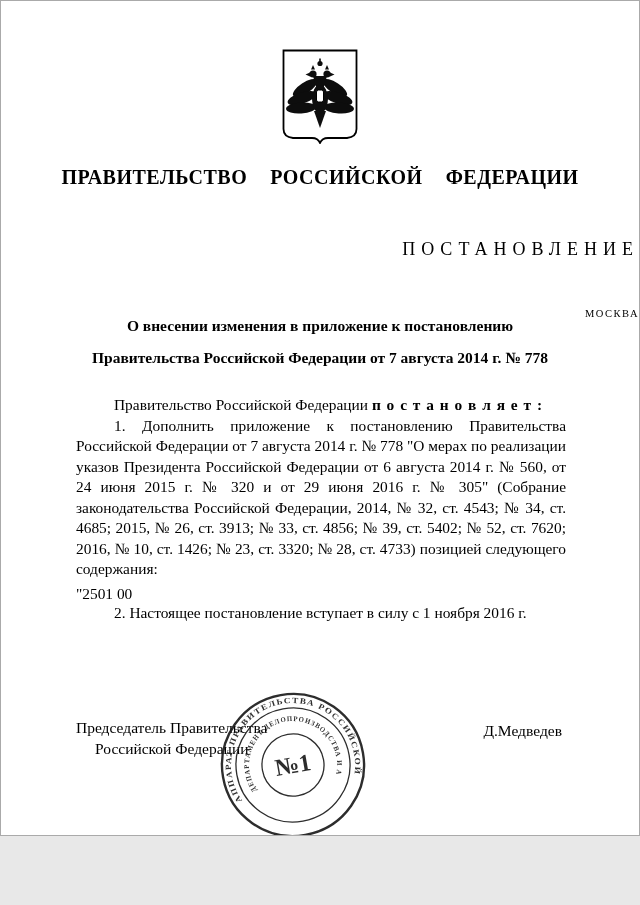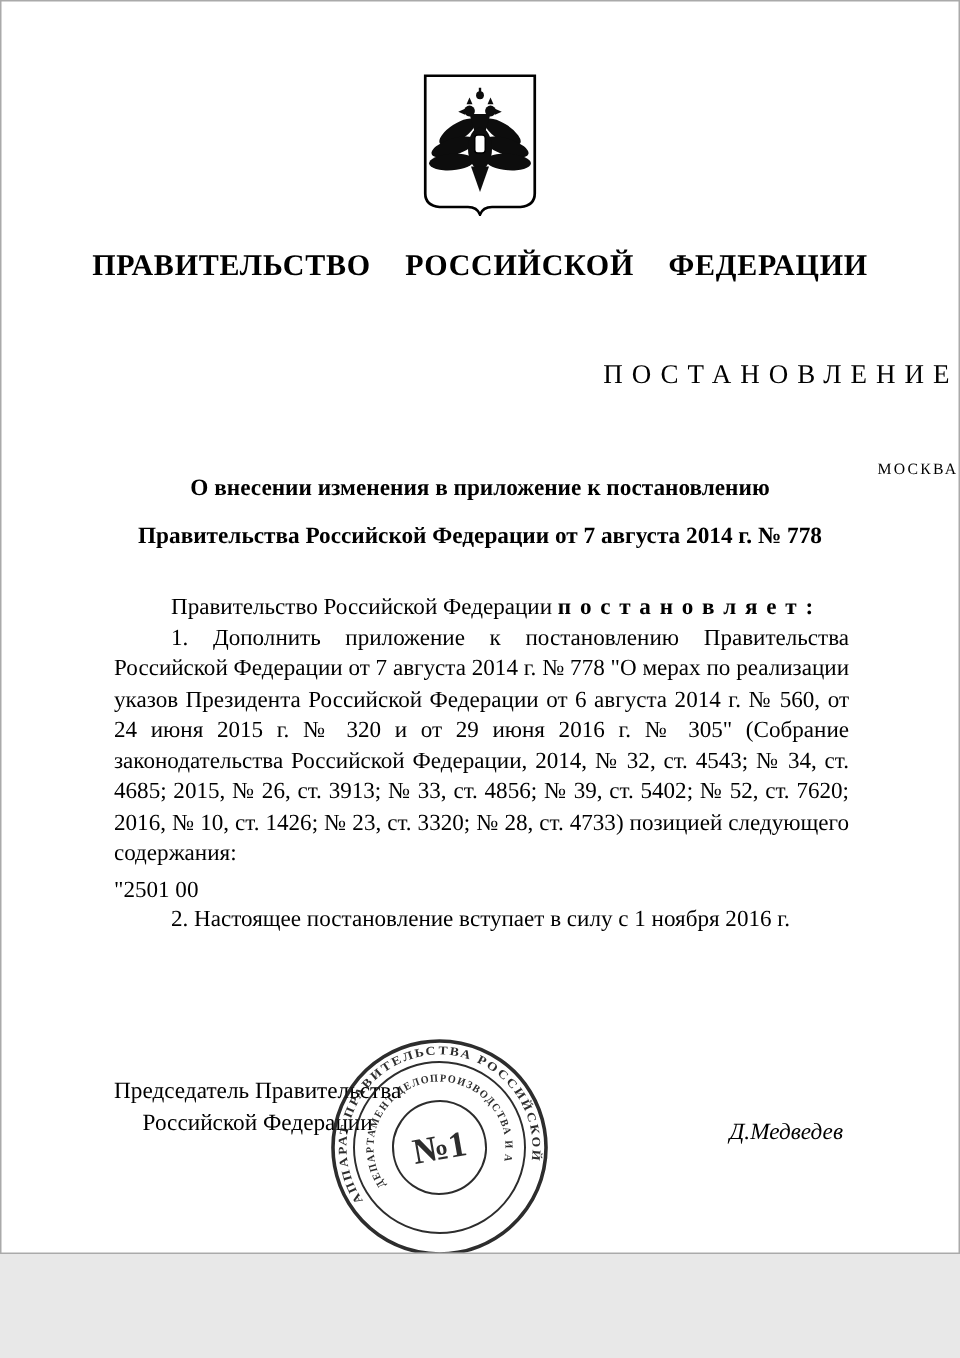--- a/index.html
+++ b/index.html
@@ -106,21 +106,21 @@
     justify-content: space-between;
     align-items: flex-start;
     font-size: 15.5px;
     line-height: 21px;
   }
   .sig-position {
     display: inline-block;
     text-align: center;
     white-space: pre-line;
   }
-  .sig-name { margin-top: 27px; font-style: italic; }
+  .sig-name { margin-top: 3px; }
   .stamp {
     position: absolute;
     left: 216px;
     top: 688px;
     width: 152px;
     height: 152px;
     transform: rotate(-10deg);
     opacity: 0.92;
   }
   .footer-number {

